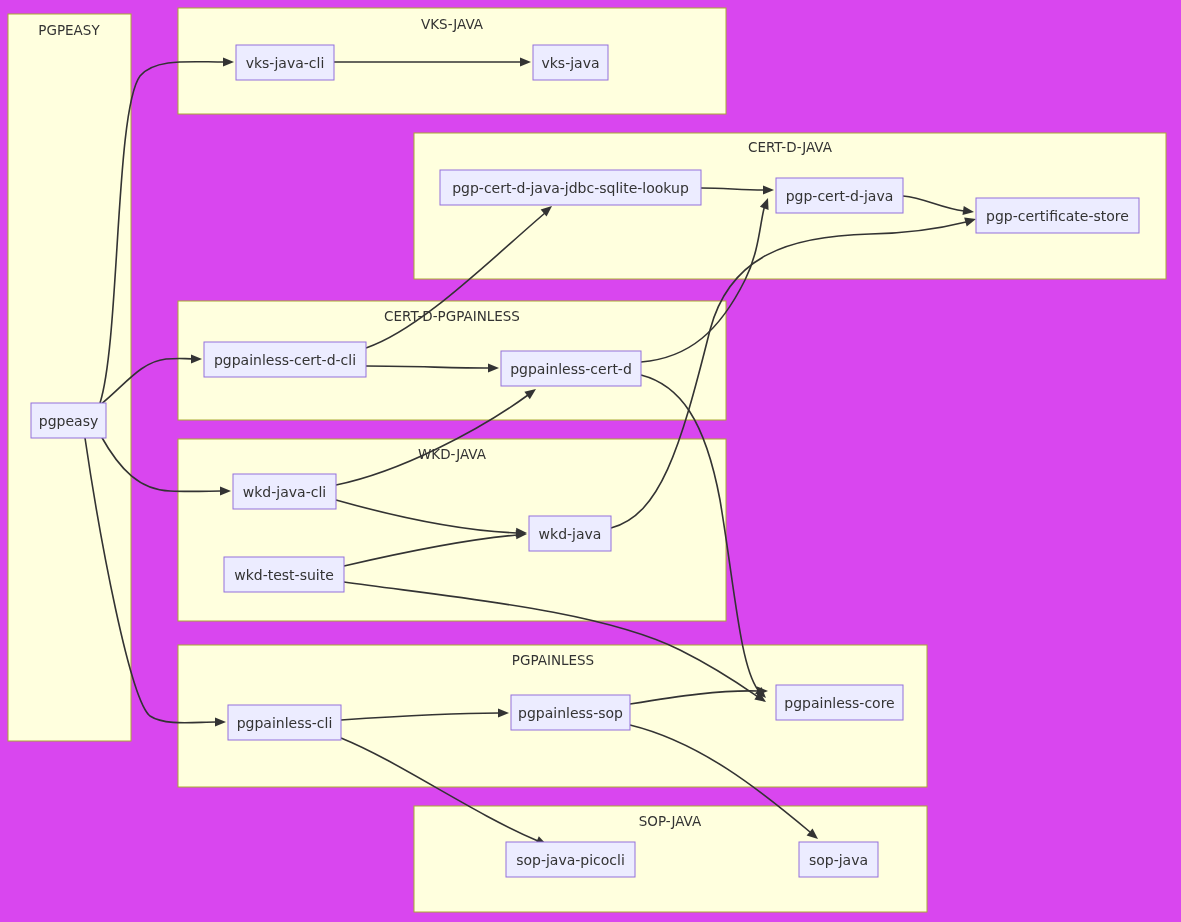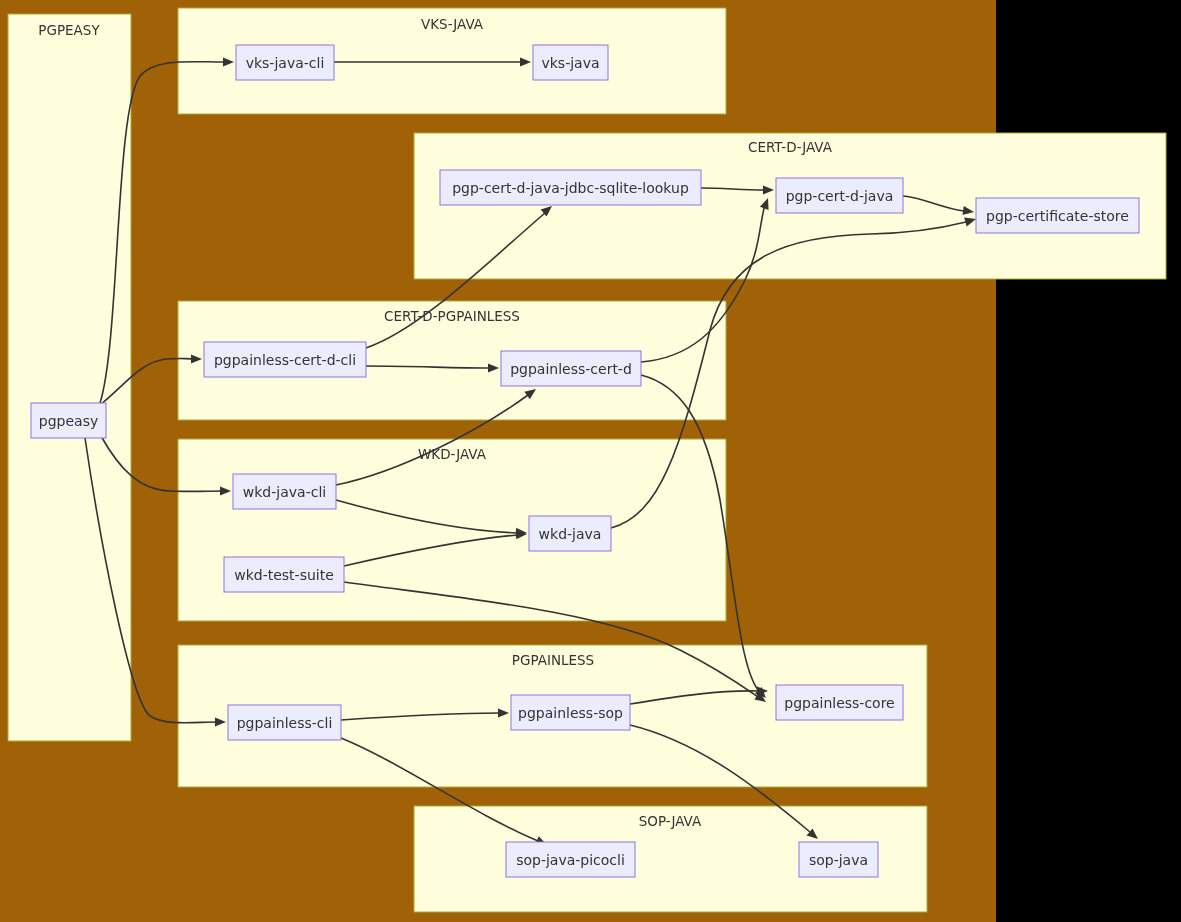--- a/index.html
+++ b/index.html
@@ -8,23 +8,23 @@
     background: #000000;
   }
   body {
     width: 1181px;
     height: 922px;
     font-family: "DejaVu Sans", "Liberation Sans", sans-serif;
     overflow: hidden;
   }
   #diagram-root {
     position: relative;
-    width: 996px;
+    width: 1181px;
     height: 922px;
-    background: #a16207;
+    background: #d946ef;
   }
   svg#graph {
     display: block;
     width: 1181px;
     height: 922px;
   }
   .cluster-rect {
     fill: #ffffde;
     stroke: #aaaa33;
     stroke-width: 1px;

